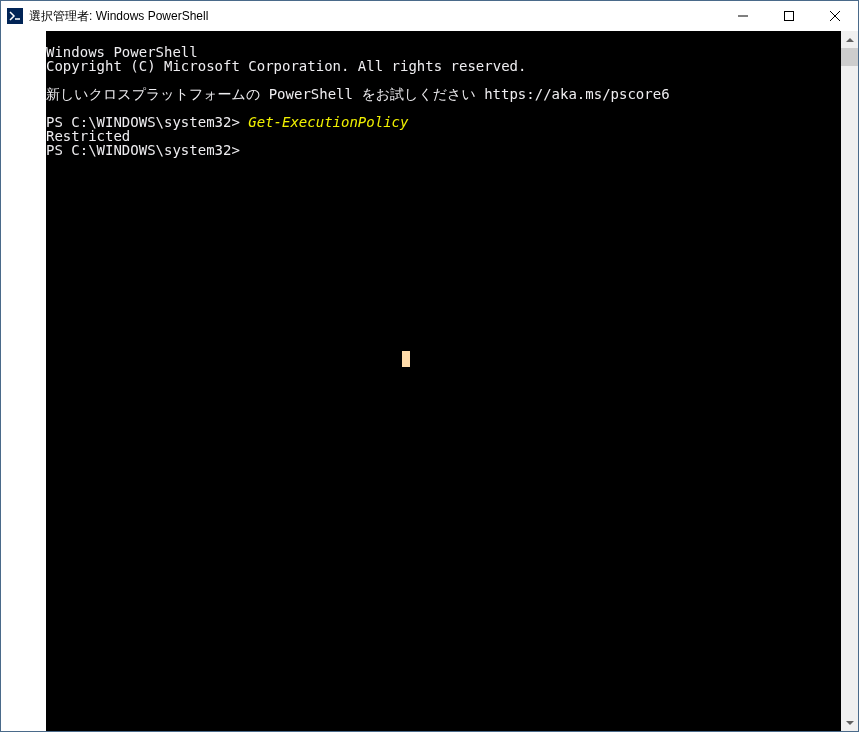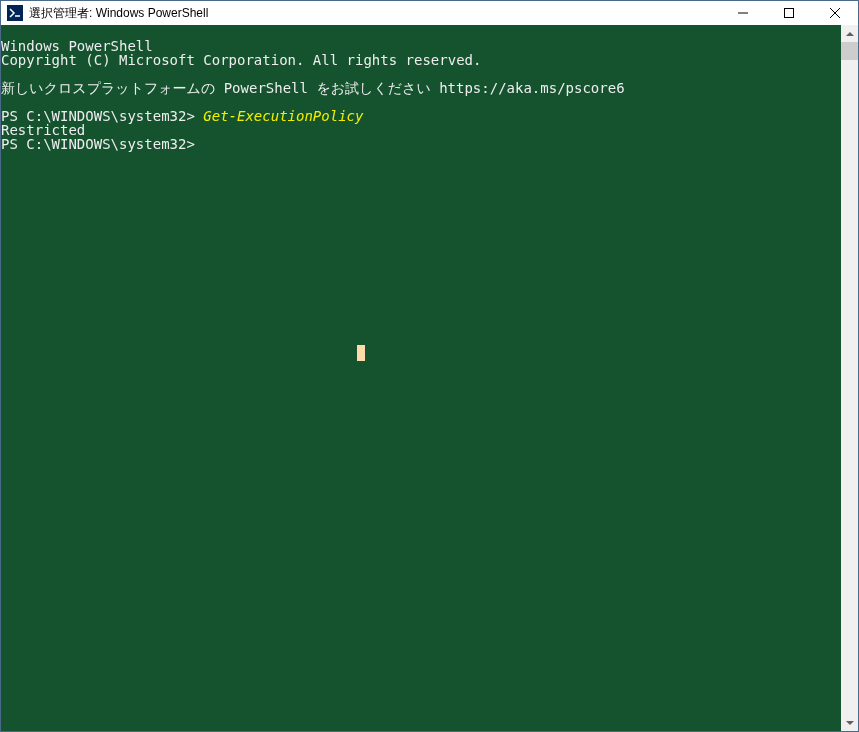--- a/index.html
+++ b/index.html
@@ -19,21 +19,21 @@
     .window {
       width: 859px;
       height: 732px;
       background: #ffffff;
       border: 1px solid #4a6a8a;
       display: flex;
       flex-direction: column;
     }
     
     .titlebar {
-      height: 24px;
+      height: 30px;
       background: #ffffff;
       display: flex;
       align-items: center;
       justify-content: space-between;
       user-select: none;
     }
     
     .titlebar-left {
       display: flex;
       align-items: center;
@@ -78,22 +78,23 @@
     }
     
     .win-btn svg {
       width: 10px;
       height: 10px;
     }
     
     .terminal-container {
       flex: 1;
       display: flex;
-      background: #14532d;
-      position: relative;
+      background: #000000;
+      position: relative;
+      margin-left: 45px;
     }
     
     .terminal {
       flex: 1;
       font-family: "MS Gothic", "Consolas", monospace;
       font-size: 14px;
       line-height: 14px;
       color: #eeedf0;
       padding: 0 0 0 0;
       white-space: pre;

